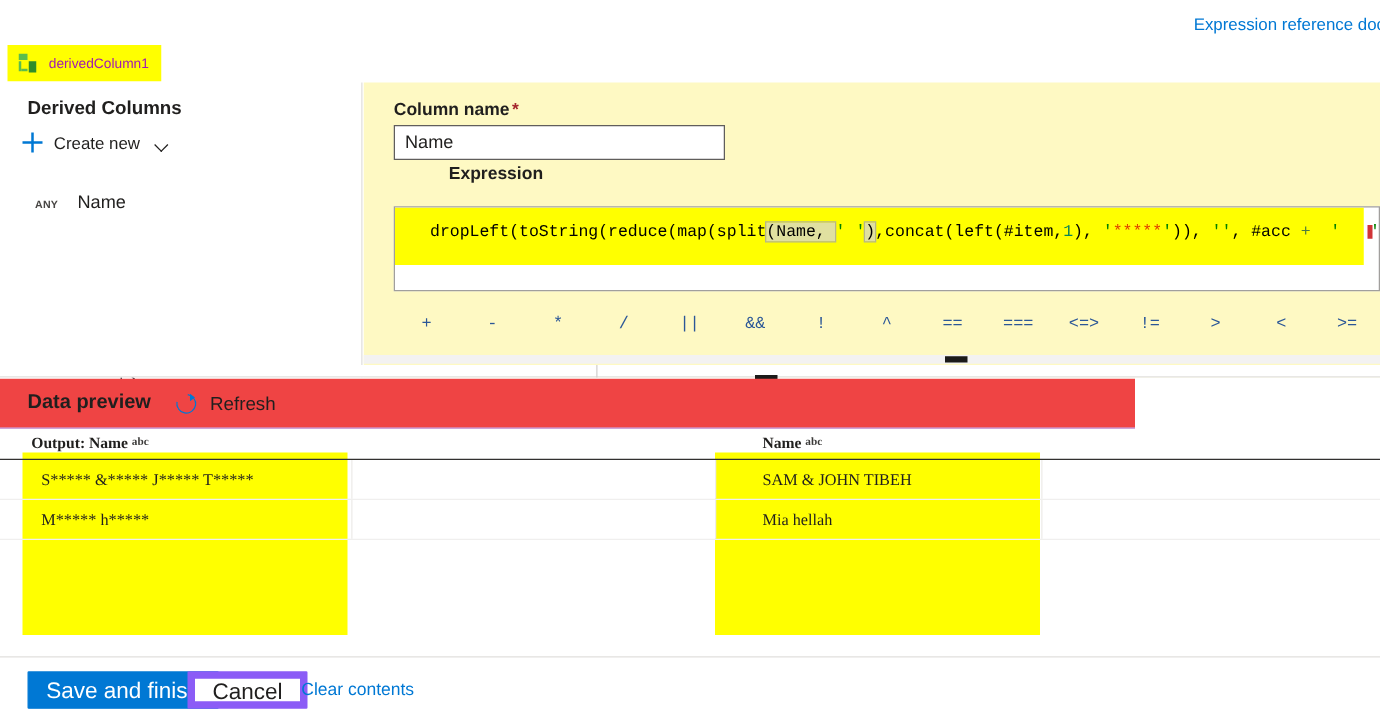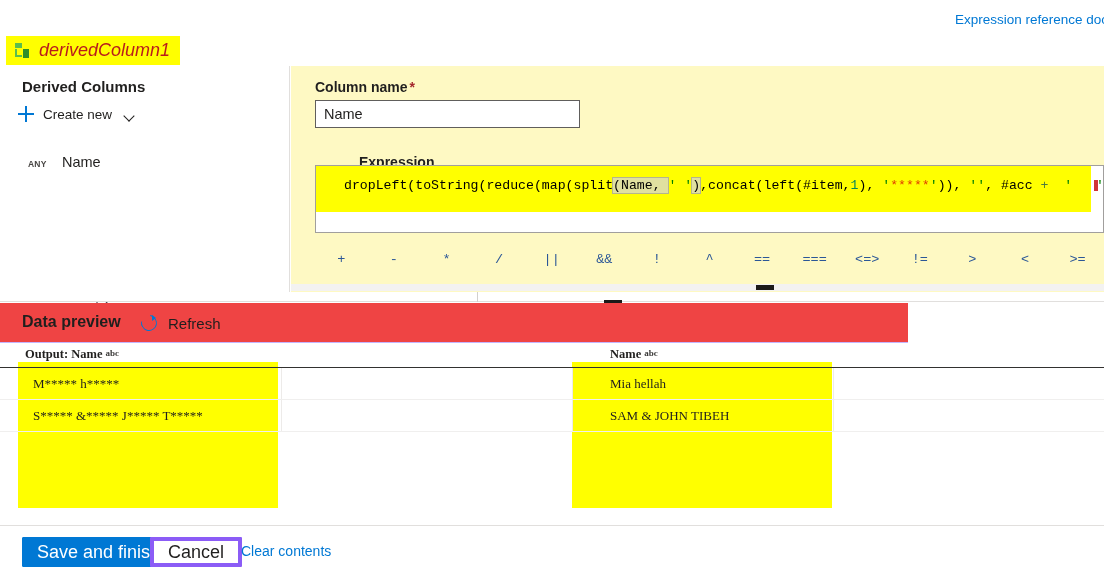--- a/index.html
+++ b/index.html
@@ -42,24 +42,23 @@
     position: absolute;
     left: 6px; top: 36px;
     height: 29px;
     background: #ffff00;
     display: flex;
     align-items: center;
     padding: 0 10px 0 8px;
     white-space: nowrap;
   }
   .stream-chip .label {
-    font-size: 18px;
-    color: #b91c1c;
+    font-size: 11px;
+    color: #a21caf;
     margin-left: 8px;
-    font-style: italic;
   }
   .dc-icon { width: 17px; height: 17px; position: relative; display:inline-block; }
   .dc-icon i {
     position: absolute; background: #5bbd4e; display: block;
   }
   .dc-icon i.a { left: 1px; top: 1px;  width: 7px; height: 5px; }
   .dc-icon i.b { left: 1px; top: 7px;  width: 2px; height: 8px; }
   .dc-icon i.c { left: 3px; top: 13px; width: 5px; height: 2px; }
   .dc-icon i.d { left: 9px; top: 7px;  width: 6px; height: 9px; background:#2f8e2a; }
 
@@ -144,21 +143,21 @@
     background: #fef9c3;
   }
   .field-label {
     position: absolute;
     font-size: 14px;
     font-weight: 600;
     color: #201f1e;
   }
   .label-column-name { left: 24px; top: 13px; }
   .req-star { color: #a4262c; font-weight: 600; margin-left: 2px; }
-  .label-expression { left: 24px; top: 88px; padding-left: 44px; }
+  .label-expression { left: 24px; top: 64px; padding-left: 44px; }
 
   .name-input {
     position: absolute;
     left: 24px; top: 34px;
     width: 265px; height: 28px;
     border: 1px solid #605e5c;
     background: #fff;
     font-family: "Liberation Sans", sans-serif;
     font-size: 14.5px;
     color: #201f1e;
@@ -400,21 +399,21 @@
     left: 22px;
     background: #0078d4;
     color: #ffffff;
     border: 1px solid #0078d4;
     font-weight: 400;
   }
   .btn-secondary {
     left: 150px;
     background: #ffffff;
     color: #201f1e;
-    border: 4px solid #8b5cf6;
+    border: 6px solid #8b5cf6;
   }
   .link-btn {
     position: absolute;
     left: 241px; top: 17px;
     font-size: 14px;
     color: #0078d4;
     cursor: pointer;
     white-space: nowrap;
   }
 </style>
@@ -514,29 +513,29 @@
 
   <div class="hl-col-a"></div>
   <div class="hl-col-b"></div>
   <div class="grid-rule"></div>
 
   <div class="rows" id="grid-rows">
       <div class="row">
         <div class="col-sep"></div>
         <div class="col-sep col-sep2"></div>
         <div class="col-sep col-sep3"></div>
-        <div class="cell c1">M***** h*****</div>
-        <div class="cell c2">Mia hellah</div>
+        <div class="cell c1">S***** &amp;***** J***** T*****</div>
+        <div class="cell c2">SAM &amp; JOHN TIBEH</div>
       </div>
       <div class="row">
         <div class="col-sep"></div>
         <div class="col-sep col-sep2"></div>
         <div class="col-sep col-sep3"></div>
-        <div class="cell c1">S***** &amp;***** J***** T*****</div>
-        <div class="cell c2">SAM &amp; JOHN TIBEH</div>
+        <div class="cell c1">M***** h*****</div>
+        <div class="cell c2">Mia hellah</div>
       </div>
     </div>
 </div>
 
 <div class="footer">
   <button class="btn btn-primary">Save and finish</button>
   <button class="btn btn-secondary">Cancel</button>
   <span class="link-btn">Clear contents</span>
 </div>
 

